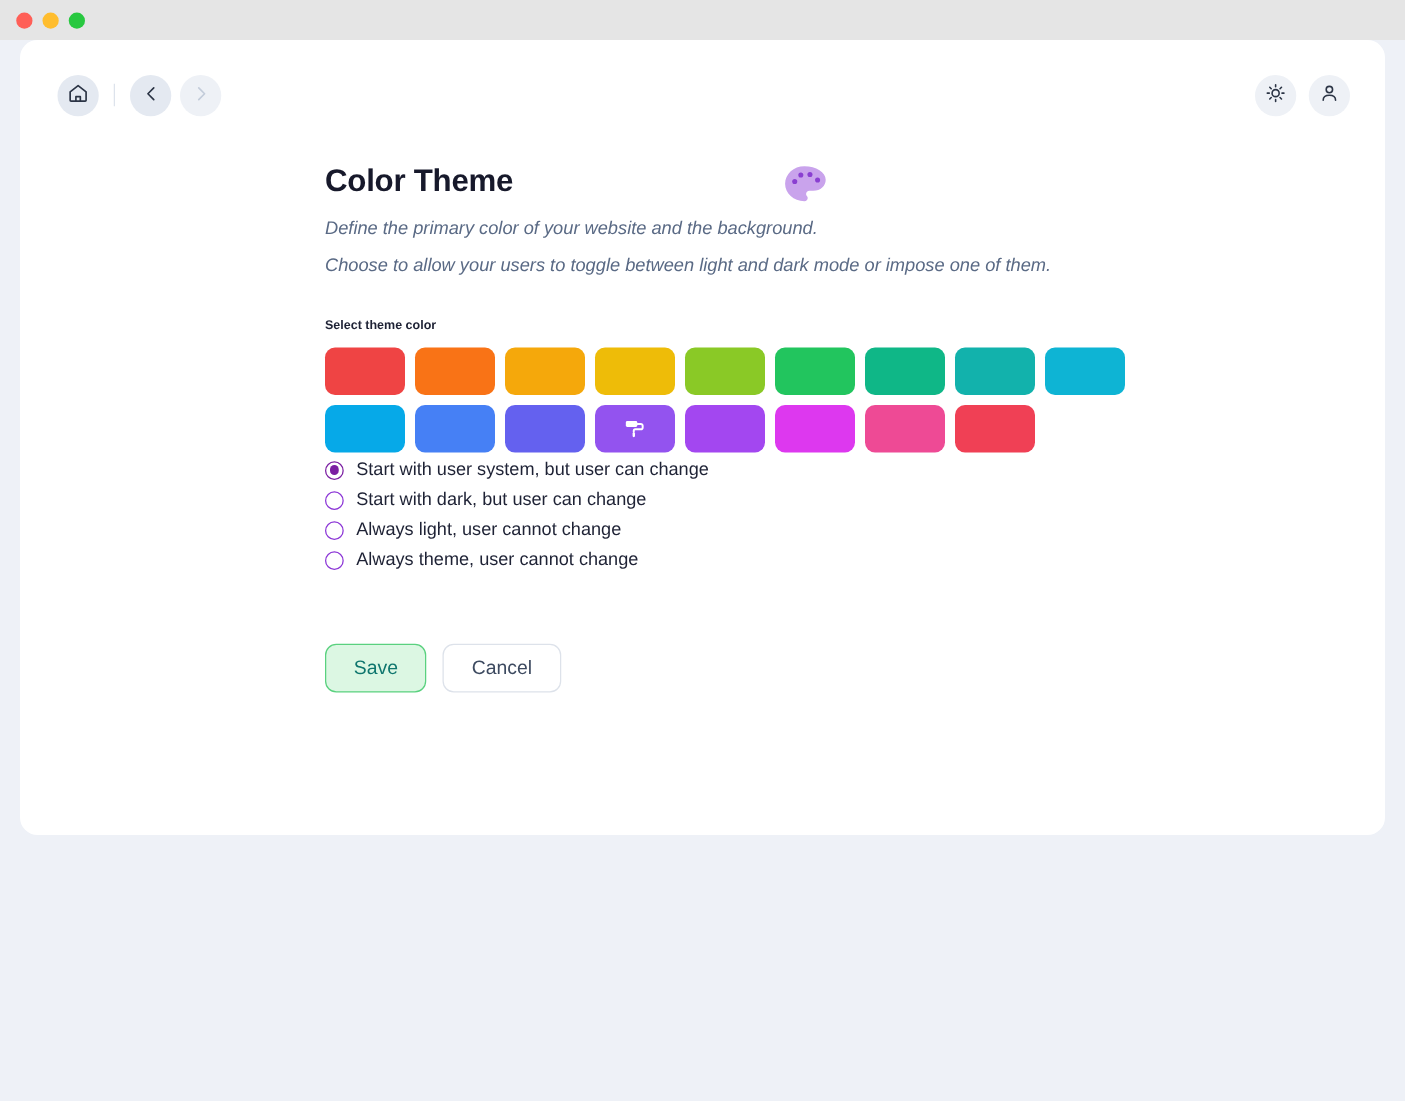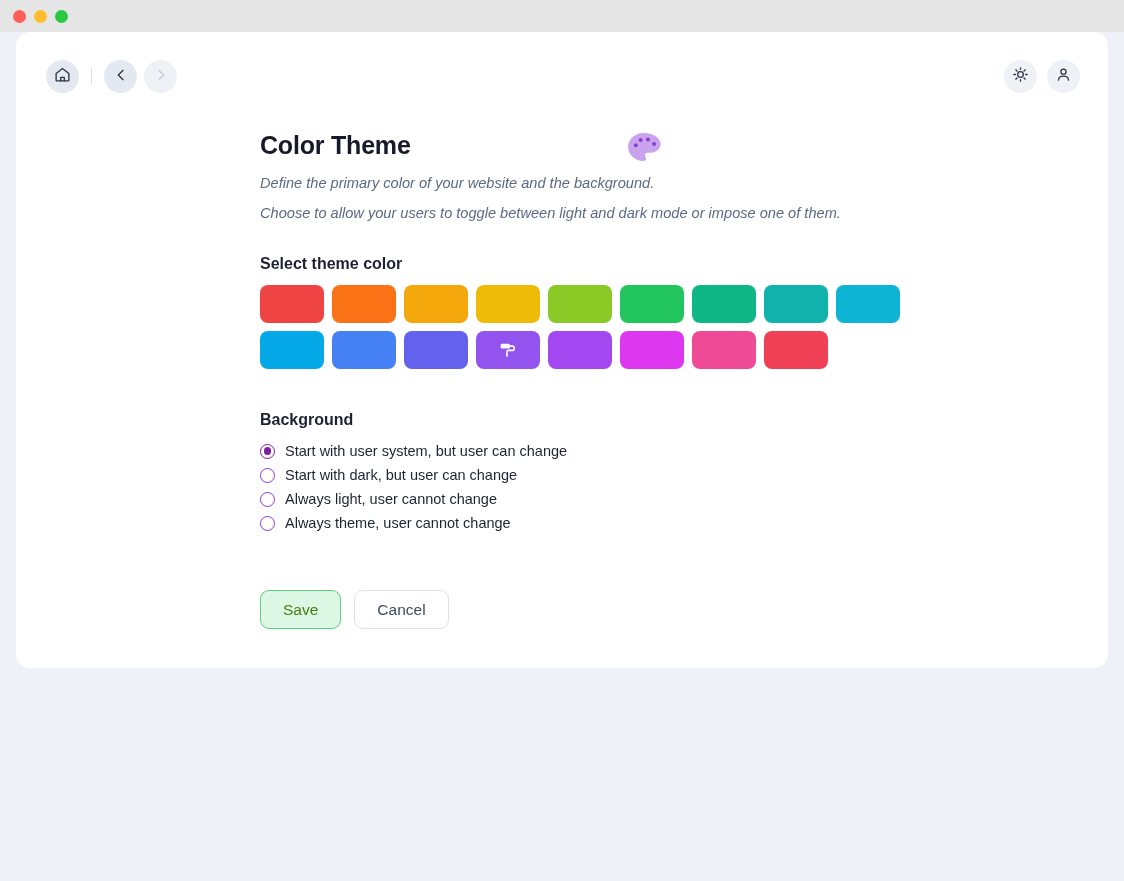--- a/index.html
+++ b/index.html
@@ -92,21 +92,21 @@
   p.subtitle {
     font-size: 14.6px;
     color: #5a6a85;
     margin-top: 15px;
     line-height: 1.15;
     font-style: italic;
   }
   p.subtitle + p.subtitle { margin-top: 14px; }
 
   .section-label {
-    font-size: 16px;
+    font-size: 10px;
     font-weight: bold;
     color: #1e2235;
     margin-top: 33px;
     margin-bottom: 12px;
   }
   .section-label.bg-label { margin-top: 42px; margin-bottom: 10px; }
 
   .swatch-grid {
     display: flex;
     flex-wrap: wrap;
@@ -162,21 +162,21 @@
     border-radius: 9px;
     font-size: 15.5px;
     font-family: "Liberation Sans", sans-serif;
     cursor: pointer;
     padding: 0 22px;
     background: #fff;
   }
   .btn-save {
     background: #dcf7e3;
     border: 1.3px solid #5ad17f;
-    color: #4d7c0f;
+    color: #0f766e;
   }
   .btn-cancel {
     background: #ffffff;
     border: 1.3px solid #dde2ea;
     color: #3d4a60;
   }
 </style>
 </head>
 <body>
 
@@ -276,21 +276,20 @@
               <path d="M14 7.8h3.1a1.6 1.6 0 0 1 1.6 1.6v1.4a1.6 1.6 0 0 1-1.6 1.6h-4.8a1.4 1.4 0 0 0-1.4 1.4v1.1" stroke="#ffffff" stroke-width="1.7" fill="none" stroke-linecap="round"></path>
               <rect x="9.9" y="15.2" width="2.1" height="4.2" rx="1" fill="#ffffff"></rect>
             </svg>
           </button>
           <button class="swatch" style="background: rgb(163, 71, 240);"></button>
           <button class="swatch" style="background: rgb(221, 56, 239);"></button>
           <button class="swatch" style="background: rgb(238, 74, 149);"></button>
           <button class="swatch" style="background: rgb(240, 64, 85);"></button>
         </div>
 
-      <div class="section-label bg-label">Background</div>
       <div class="radio-list" id="radio-list">
           <div class="radio-row checked">
             <span class="radio-mark">
               <span class="inner"></span>
             </span>
             <span class="radio-label">Start with user system, but user can change</span>
           </div>
           <div class="radio-row">
             <span class="radio-mark">
               <span class="inner"></span>

